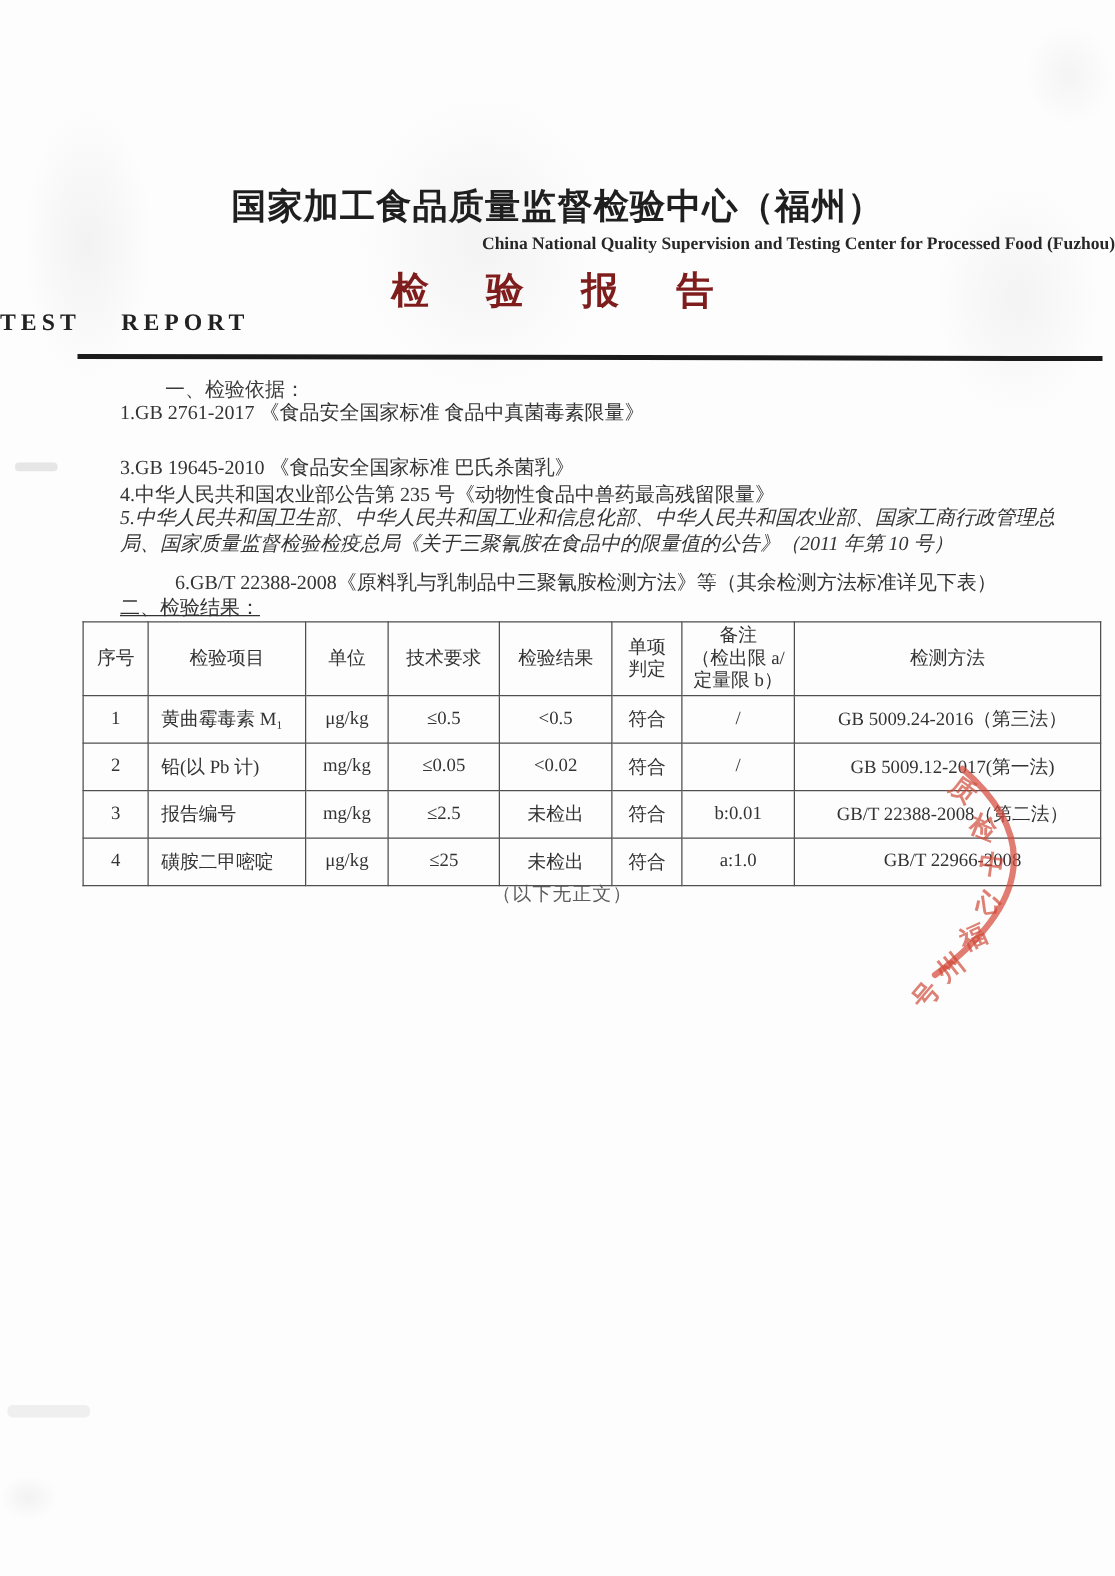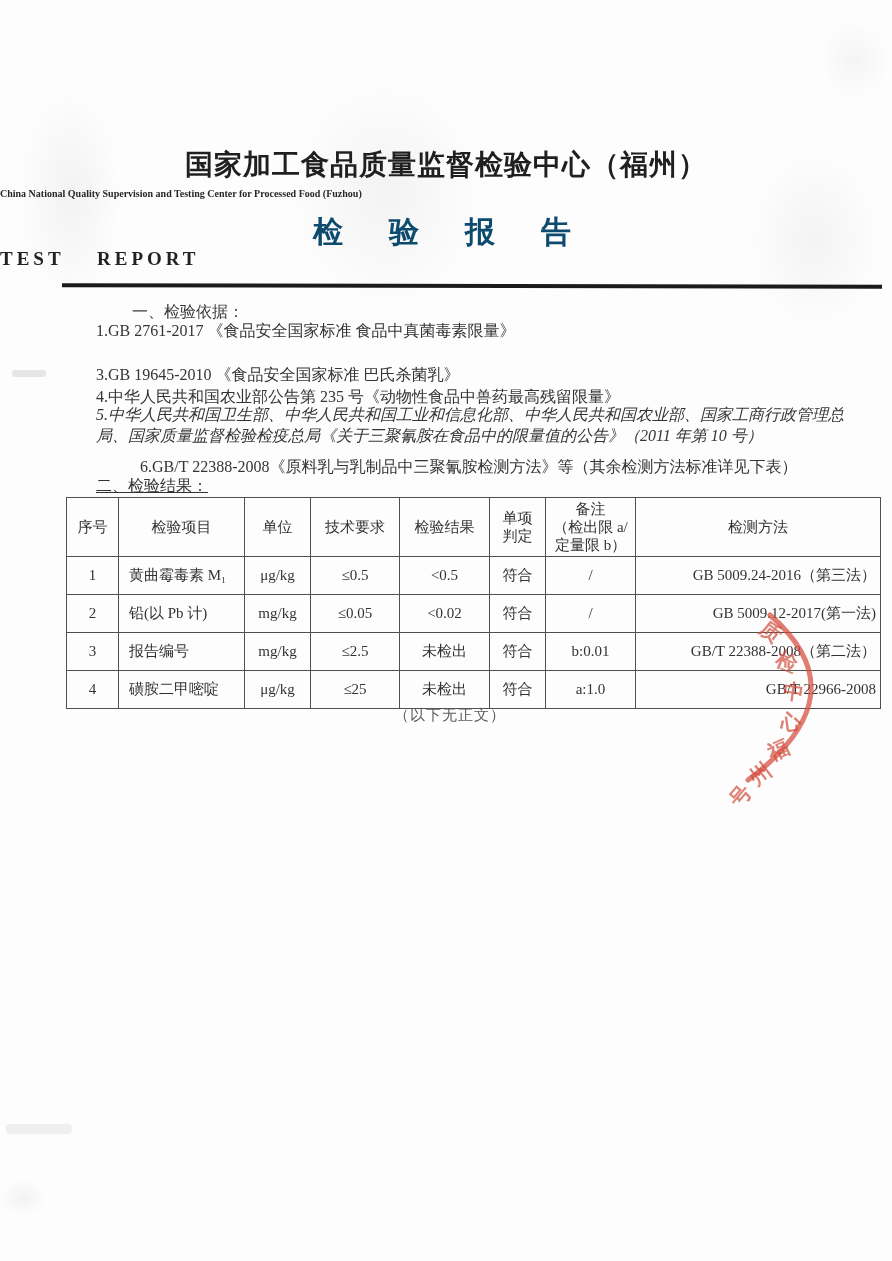--- a/index.html
+++ b/index.html
@@ -16,25 +16,25 @@
 
   
   .org-title {
     position: absolute; left: 0; right: 0; top: 146;
     top: 146px; text-align: center;
     font-size: 28px; font-weight: bold; color: #1f1f1f;
     letter-spacing: 1px;
   }
   .org-title-en {
     position: absolute; left: 0; right: 0; top: 188px;
-    text-align: left; font-size: 10px; font-weight: bold; color: #272727;
+    text-align: right; font-size: 14px; font-weight: bold; color: #272727;
   }
   .report-title {
     position: absolute; left: 0; right: 0; top: 212px;
-    text-align: center; font-size: 30px; font-weight: bold; color: #0c4a6e;
+    text-align: center; font-size: 30px; font-weight: bold; color: #7f1d1d;
     letter-spacing: 8px;
   }
   .report-title-en {
     position: absolute; left: 0; right: 0; top: 248px;
     text-align: left; font-size: 19px; font-weight: bold; color: #222;
     letter-spacing: 4px; word-spacing: 24px;
   }
   .meta-row { position: absolute; left: 0; right: 0; top: 261px; height: 22px; font-size: 15px; color: #2b2b2b; }
   .report-no-label { position: absolute; left: 66px; top: 0; }
   .report-no-value { position: absolute; left: 155px; top: 0; letter-spacing: 0.5px; }
@@ -61,21 +61,21 @@
   .results-table th, .results-table td {
     border: 1px solid #4f4f4f;
     text-align: center; vertical-align: middle;
     padding: 2px 4px;
     white-space: pre-line;
     font-weight: normal;
   }
   .results-table thead th { height: 55px; line-height: 18px; }
   .results-table tbody td { height: 38px; }
   .results-table td.cell-item { text-align: left; padding-left: 10px; }
-  .results-table td.cell-method { text-align: right; padding-left: 12px; }
+  .results-table td.cell-method { text-align: center; padding-left: 12px; }
 
   .closing-note {
     position: absolute; left: 340px; top: 706px; width: 220px;
     text-align: center; font-size: 15px; color: #5c5c5c; letter-spacing: 1px;
   }
 
   
   .red-seal { position: absolute; left: 690px; top: 560px; width: 200px; height: 260px; pointer-events: none; }
   .red-seal svg { position: absolute; inset: 0; }
   .seal-char {

